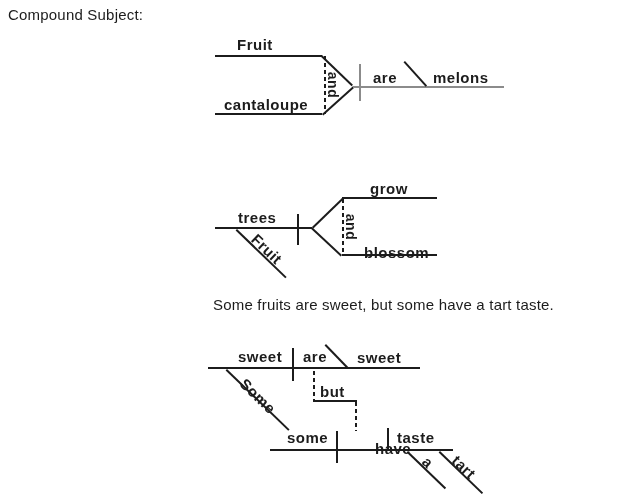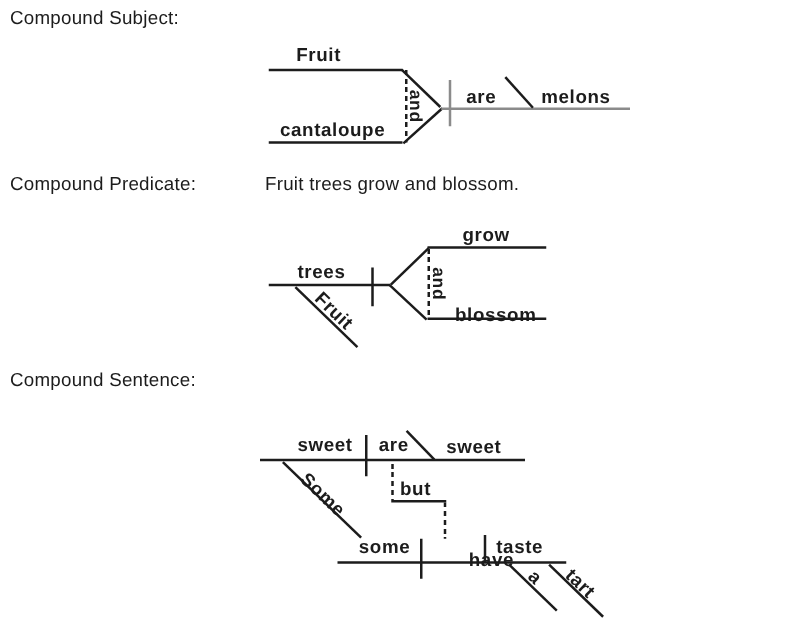--- a/index.html
+++ b/index.html
@@ -24,24 +24,22 @@
   }
   .gray{background:#8b8b8b;}
 </style>
 </head>
 <body>
 
 <div class="canvas">
 
   <div class="caption" style="left:8px;top:6px;">Compound Subject:</div>
 
-  <div class="caption" style="left:8px;top:139px;">Compound Predicate:</div>
-  <div class="caption" style="left:212px;top:139px;">Fruit trees grow and blossom.</div>
 
-  <div class="caption" style="left:8px;top:296px;">Compound Sentence:</div>
+  <div class="caption" style="left:213px;top:296px;">Some fruits are sweet, but some have a tart taste.</div>
 
   <div class="word" style="left:237px;top:37px;">Fruit</div>
   <div class="word" style="left:224px;top:97px;">cantaloupe</div>
 
   <div class="hline" style="left:215px;top:55px;width:107px;"></div>
   <div class="diag" style="left:322px;top:55px;width:43px;transform:rotate(44deg);"></div>
   <div class="hline" style="left:215px;top:113px;width:107px;"></div>
   <div class="diag" style="left:322px;top:114px;width:42px;transform:rotate(-42deg);"></div>
 
   <div class="vdash" style="left:324px;top:56px;height:58px;"></div>

